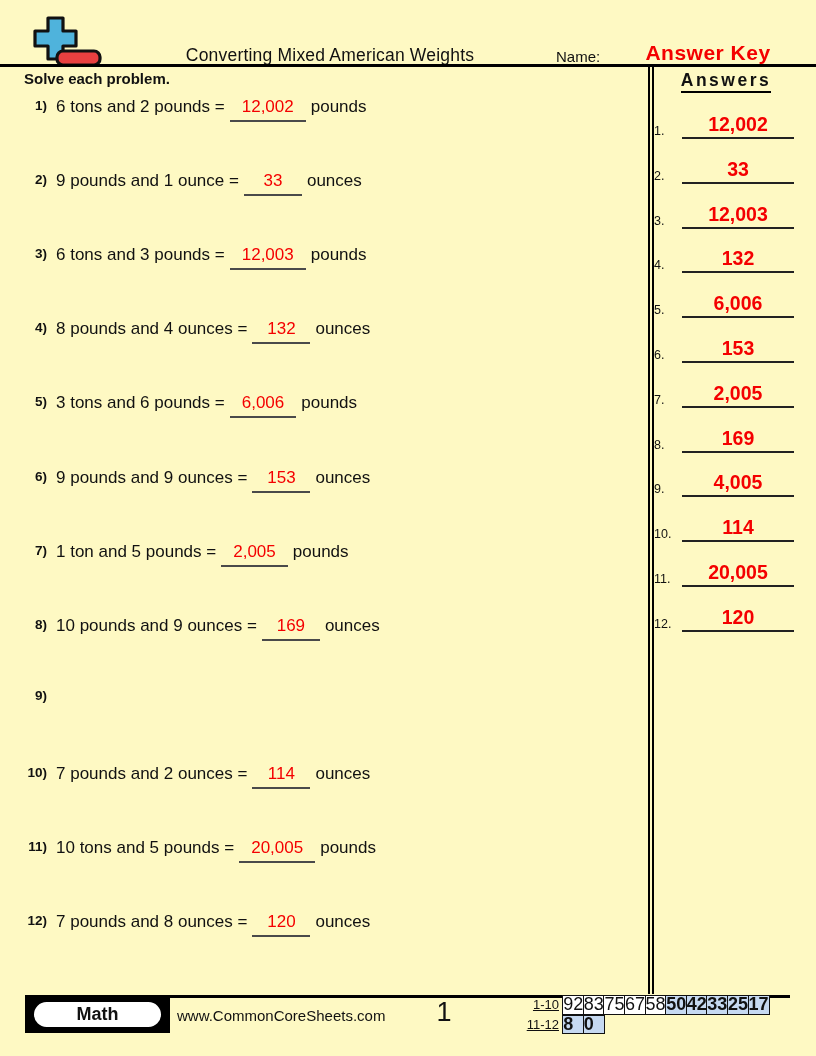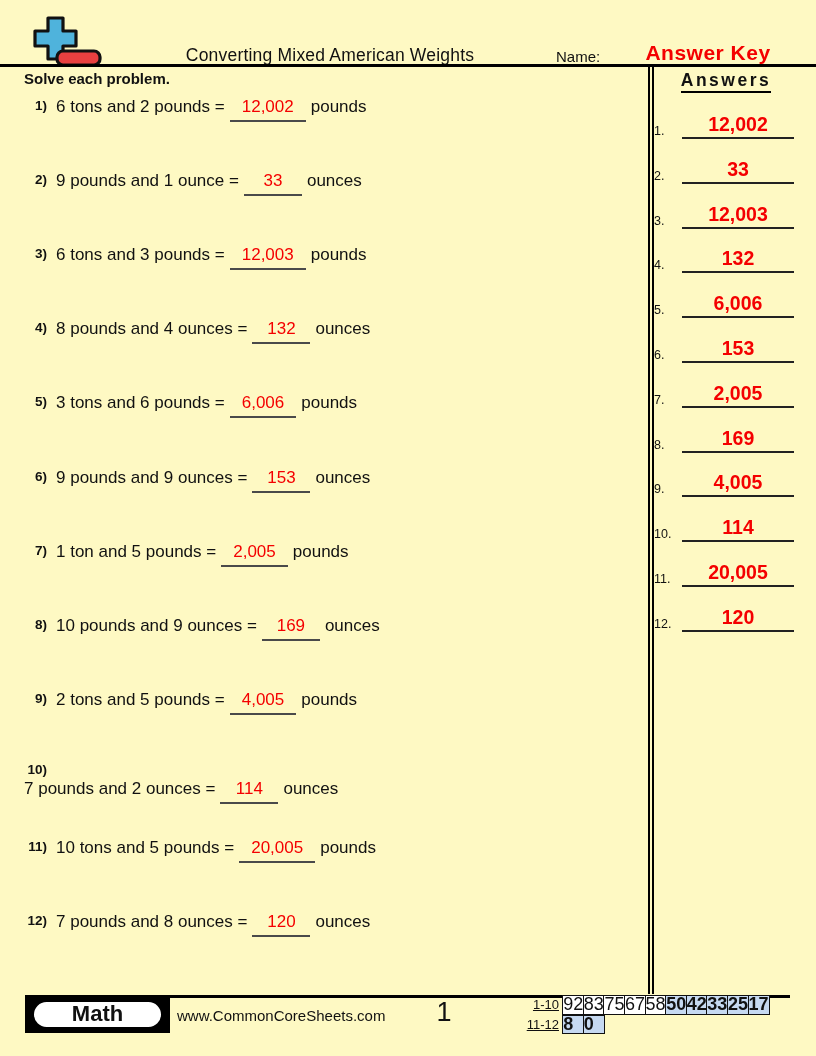--- a/index.html
+++ b/index.html
@@ -36,21 +36,21 @@
   .ans-num { width:28px; flex:none; font-size:12.5px; color:#111; padding-bottom:1px; }
   .ans-line { flex:1; border-bottom:2px solid #222; text-align:center;
               font-size:19.5px; font-weight:bold; color:#F40000; padding-bottom:1px; }
 
   
   .footer-rule { position:absolute; left:25px; top:995px; width:765px; height:2.5px; background:#000; }
   .brand-box { position:absolute; left:25px; top:995px; width:145px; height:38px; background:#000;
                display:flex; align-items:center; justify-content:center; }
   .brand-pill { width:131px; height:29px; background:#fff; border:2.5px solid #000; border-radius:15px;
                 display:flex; align-items:center; justify-content:center;
-                font-size:22px; font-weight:bold; color:#111; }
+                font-size:18px; font-weight:bold; color:#111; }
   .site { position:absolute; left:177px; top:1007px; font-size:15px; color:#111; }
   .page-num { position:absolute; left:420px; top:997px; width:48px; text-align:center;
               font-size:27px; color:#111; }
   .score-table { position:absolute; left:516px; top:995px; }
   .score-row { display:flex; align-items:stretch; height:19.5px; }
   .score-label { width:48px; text-align:right; font-size:13px; color:#111; padding-right:5px;
                  line-height:19.5px; flex:none;text-decoration:underline; }
   .score-cell { width:22.4px; text-align:left; font-size:18px; color:#111; line-height:17px;
                 border:1.8px solid #111; margin-left:-1.8px; background:#fff; flex:none; }
   .score-cell.hl { background:#C6D9F1;font-weight:bold; }
@@ -102,23 +102,22 @@
       <div class="problem" style="top: 541.6px;">
         <span class="pnum">7)</span>
         <span class="ptext"><span>1 ton and 5 pounds =</span><span class="blank">2,005</span><span>pounds</span></span>
       </div>
       <div class="problem" style="top: 615.7px;">
         <span class="pnum">8)</span>
         <span class="ptext"><span>10 pounds and 9 ounces =</span><span class="blank">169</span><span>ounces</span></span>
       </div>
       <div class="problem" style="top: 689.8px;">
         <span class="pnum">9)</span>
-        <span class="ptext"><span>2 tons and 5 pounds =</span><span class="blank">4,005</span><span>pounds</span></span>
-      </div>
-      <div class="problem" style="top: 763.9px; flex-direction: column;">
+      </div>
+      <div class="problem" style="top: 763.9px;">
         <span class="pnum">10)</span>
         <span class="ptext"><span>7 pounds and 2 ounces =</span><span class="blank">114</span><span>ounces</span></span>
       </div>
       <div class="problem" style="top: 838px;">
         <span class="pnum">11)</span>
         <span class="ptext"><span>10 tons and 5 pounds =</span><span class="blank">20,005</span><span>pounds</span></span>
       </div>
       <div class="problem" style="top: 912.1px;">
         <span class="pnum">12)</span>
         <span class="ptext"><span>7 pounds and 8 ounces =</span><span class="blank">120</span><span>ounces</span></span>

